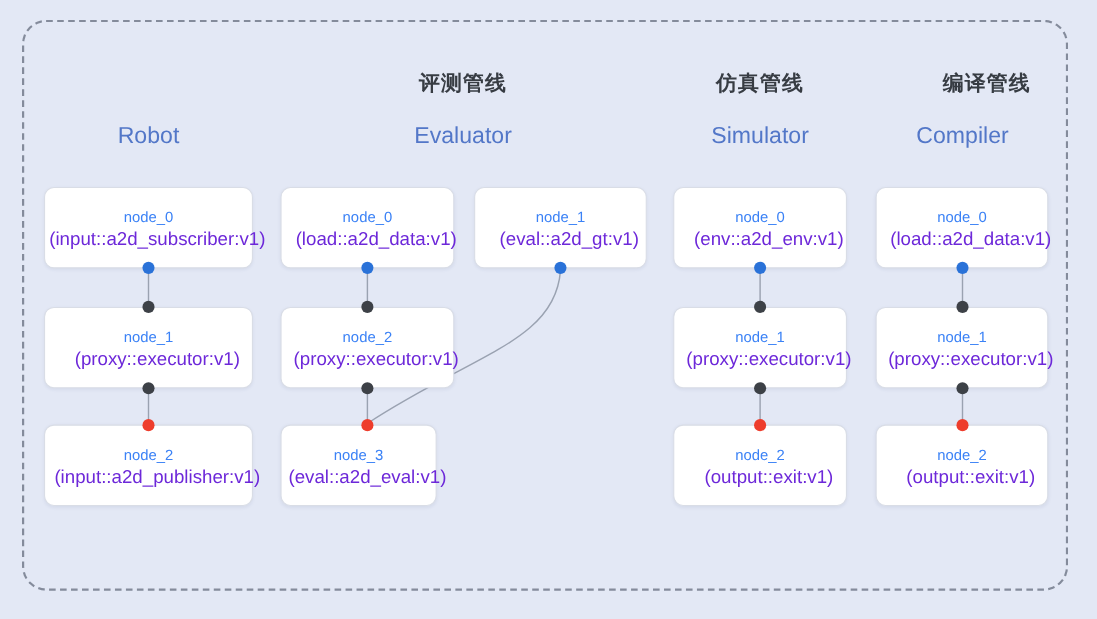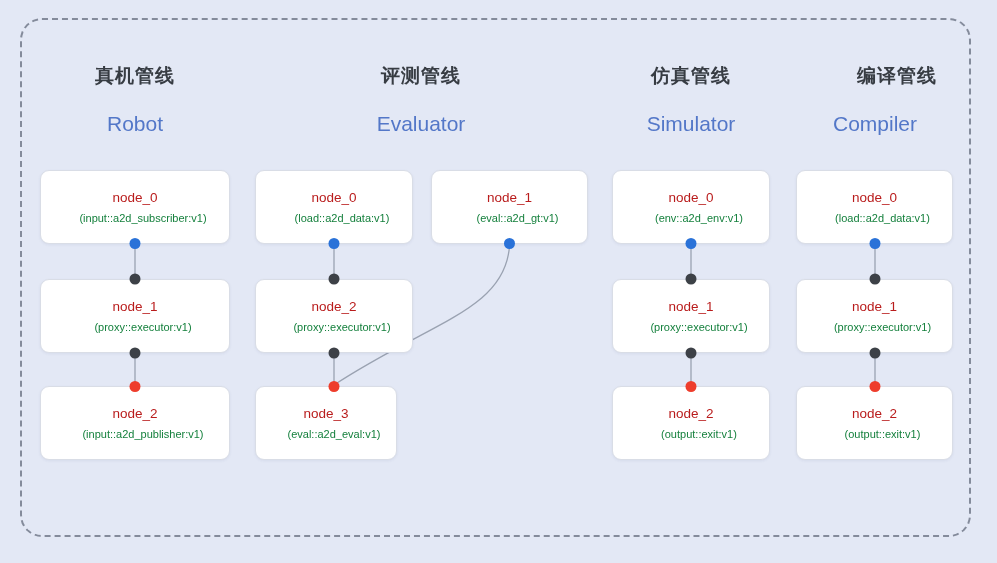--- a/index.html
+++ b/index.html
@@ -22,22 +22,22 @@
     position:absolute;top:112px;width:220px;text-align:center;
     font-size:21px;font-weight:400;color:#5377c8;
   }
   .node{
     position:absolute;height:74px;box-sizing:border-box;
     background:#ffffff;border:1px solid #d9dde6;border-radius:9px;
     box-shadow:0 1px 3px rgba(40,60,110,0.07);
     display:flex;flex-direction:column;justify-content:center;align-items:center;
     z-index:2;gap:4px;
   }
-  .node-title{font-size:13.5px;color:#b91c1c;line-height:17px;}
-  .node-type{font-size:11px;color:#15803d;line-height:16px;margin-left:16px;}
+  .node-title{font-size:13.5px;color:#3b82f6;line-height:17px;}
+  .node-type{font-size:17px;color:#6d28d9;line-height:16px;margin-left:16px;}
   svg.edges{position:absolute;inset:0;z-index:1;pointer-events:none;}
   svg.ports{position:absolute;inset:0;z-index:3;pointer-events:none;}
   .edge{stroke:#9aa2b1;stroke-width:1.3;fill:none;}
   .dot-out{fill:#2a72d8;}
   .dot-in{fill:#ee3d2c;}
   .dot-mid{fill:#3d4147;}
 </style>
 </head>
 <body>
 
@@ -54,21 +54,20 @@
     <line class="edge" x1="334" y1="353" x2="334" y2="387"></line>
     <path class="edge" d="M 509.5 246 C 505 310, 430 322, 334 385"></path>
 
     <line class="edge" x1="691" y1="244" x2="691" y2="279"></line>
     <line class="edge" x1="691" y1="353" x2="691" y2="387"></line>
 
     <line class="edge" x1="875" y1="244" x2="875" y2="279"></line>
     <line class="edge" x1="875" y1="353" x2="875" y2="387"></line>
   </svg>
 
-  <div class="title-cn" style="left:25px">真机管线</div>
   <div class="title-en" style="left:25px">Robot</div>
   <div class="title-cn" style="left:311px">评测管线</div>
   <div class="title-en" style="left:311px">Evaluator</div>
   <div class="title-cn" style="left:581px">仿真管线</div>
   <div class="title-en" style="left:581px">Simulator</div>
   <div class="title-cn" style="left:787px">编译管线</div>
   <div class="title-en" style="left:765px">Compiler</div>
 
   <div class="node" style="left:40px;top:170px;width:190px">
     <div class="node-title">node_0</div>

